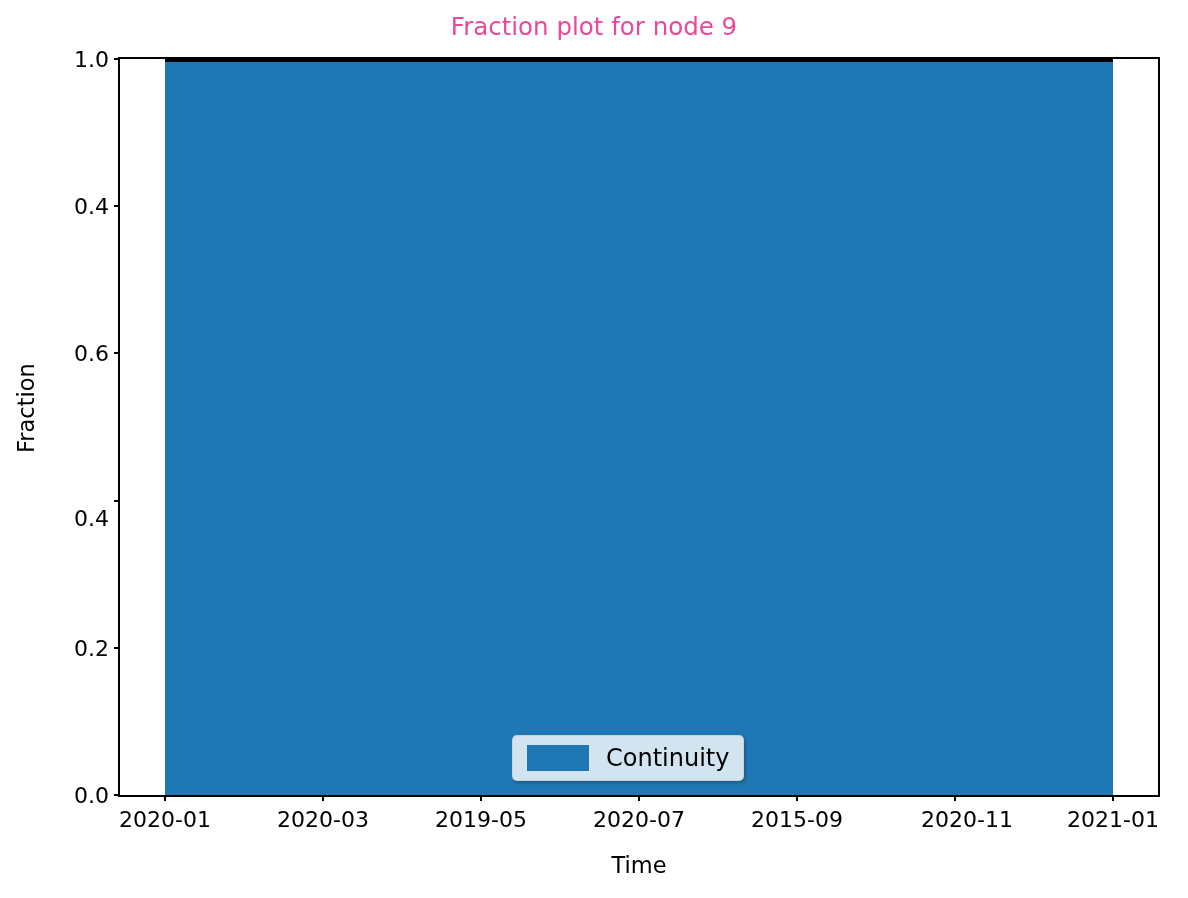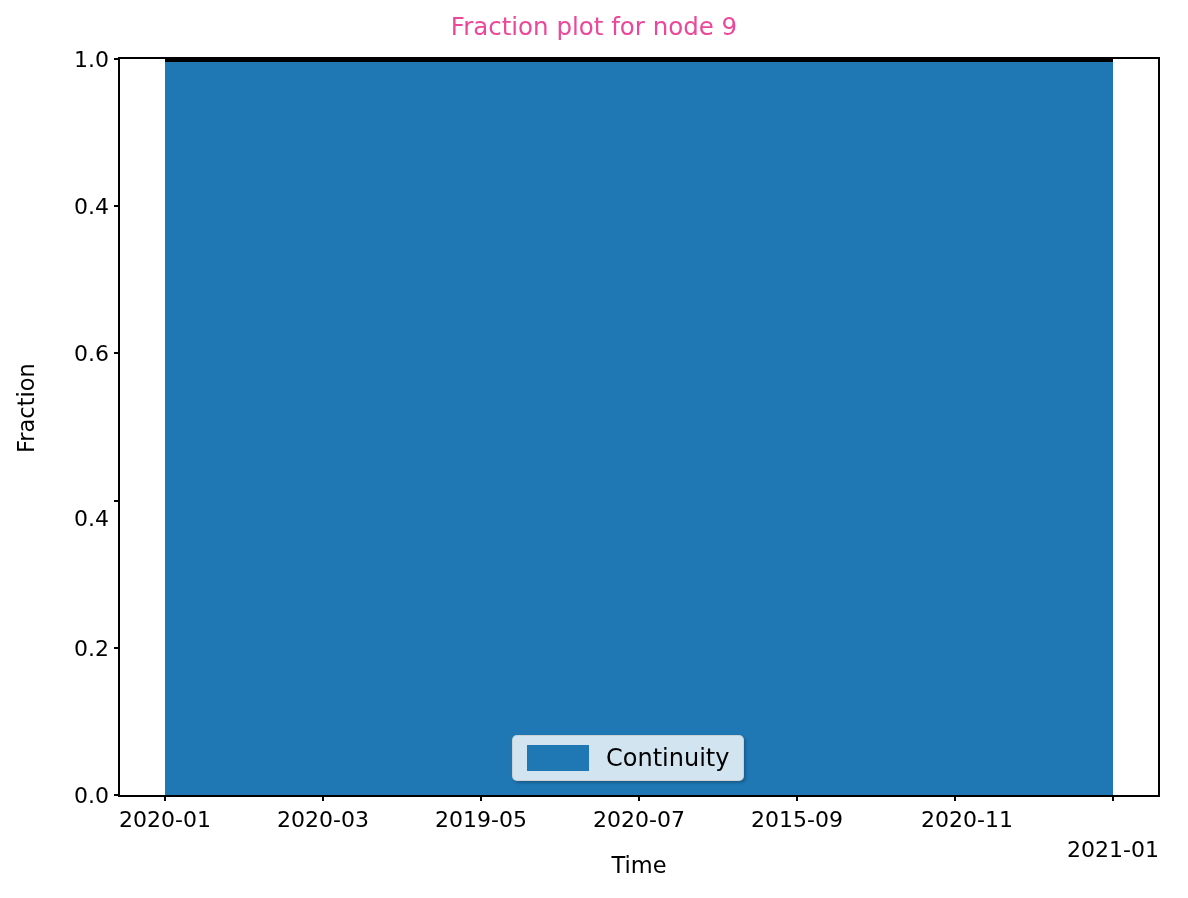--- a/index.html
+++ b/index.html
@@ -217,21 +217,21 @@
     <div>
       <div class="xtick-mark" style="left:676px;"></div>
       <div class="xtick-label" style="left:677px;">2015-09</div>
     </div>
     <div>
       <div class="xtick-mark" style="left:834px;"></div>
       <div class="xtick-label" style="left:835px;margin-left:12px;">2020-11</div>
     </div>
     <div>
       <div class="xtick-mark" style="left:992px;"></div>
-      <div class="xtick-label" style="left:993px;margin-top:30px;">2021-01</div>
+      <div class="xtick-label" style="left:993px;">2021-01</div>
     </div>
 
   </div>
 
   <div id="ylabel">Fraction</div>
 
   <div id="xlabel">Time</div>
 
   <div id="legend">
     <div class="legend-swatch"></div>

